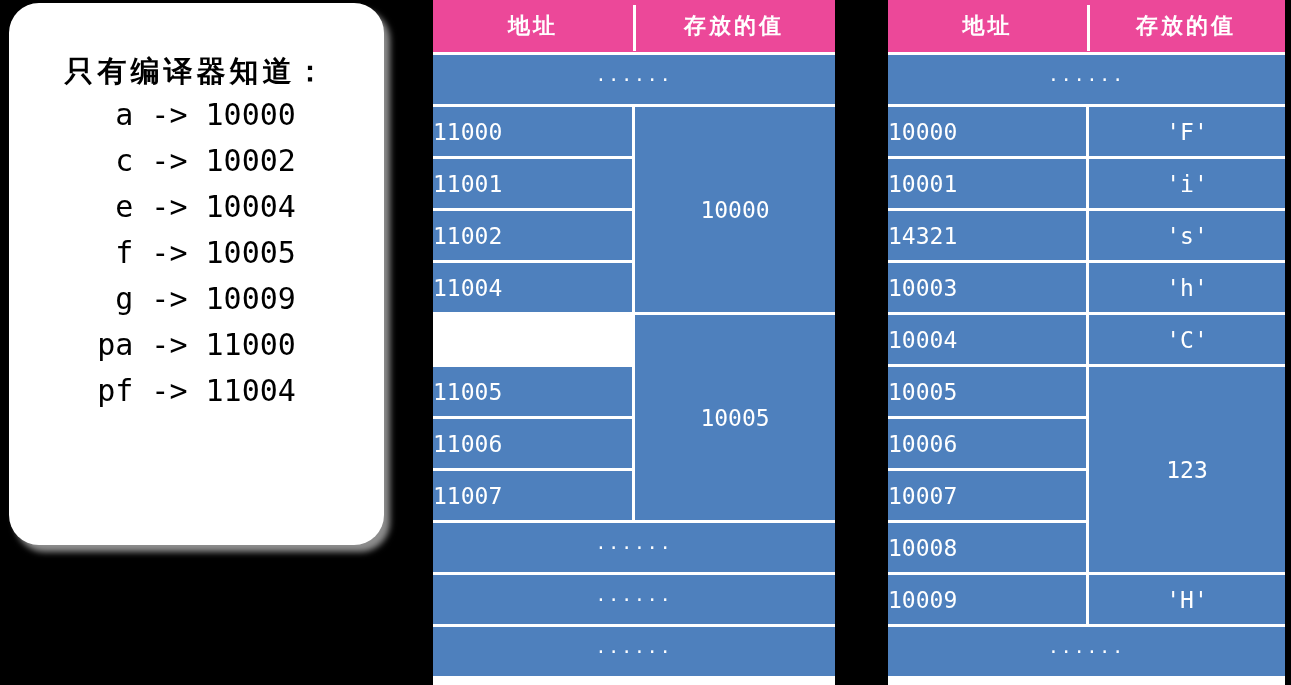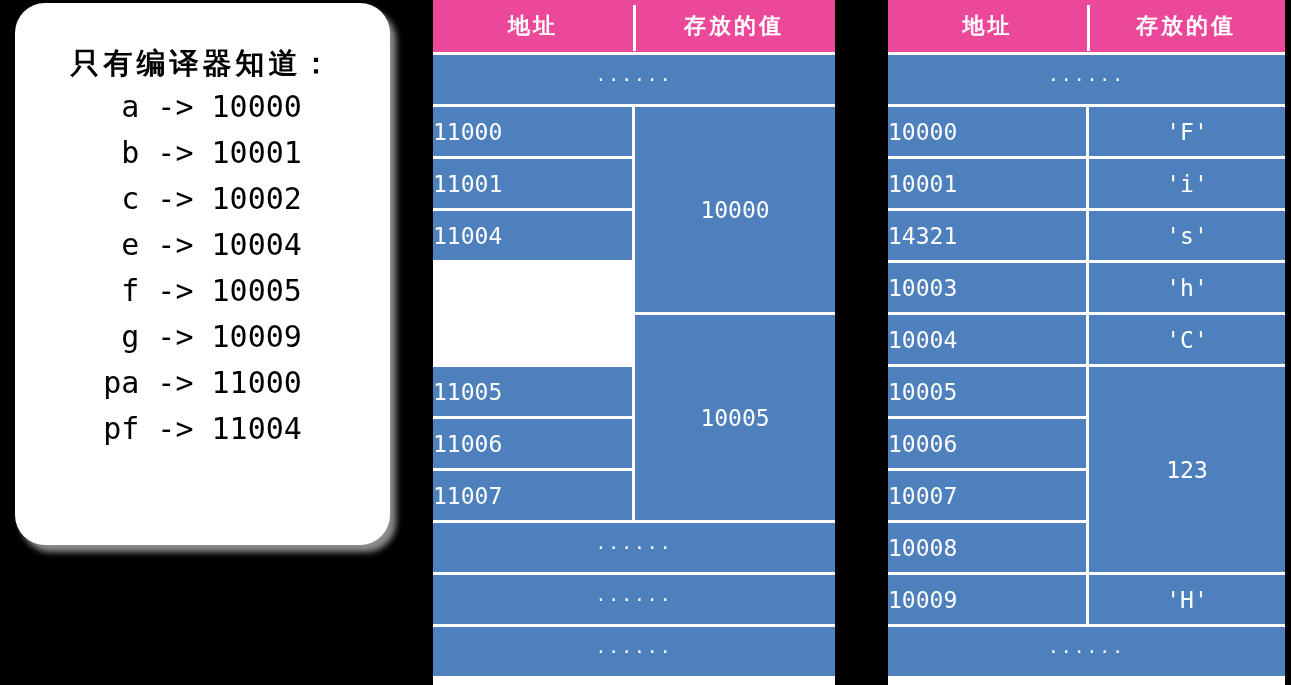--- a/index.html
+++ b/index.html
@@ -3,25 +3,25 @@
 <meta charset="utf-8">
 <style>
   html,body{margin:0;padding:0;background:#000;}
   body{
     width:1291px;height:685px;position:relative;overflow:hidden;
     font-family:"DejaVu Sans",sans-serif;
   }
 
   
   #note-card{
-    position:absolute;left:15px;top:3px;width:375px;height:542px;
+    position:absolute;left:9px;top:3px;width:375px;height:542px;
     background:#ffffff;border-radius:30px;
     box-shadow:6px 7px 6px rgba(150,150,150,0.95);
     box-sizing:border-box;
-    padding:8px;
+    padding:16px;
   }
   #note-title{
     text-align:center;
     font-family:"DejaVu Serif",serif;
     font-weight:700;
     font-size:29px;
     color:#000;
     letter-spacing:4px;
     margin-top:33px;
   }
@@ -119,41 +119,41 @@
   }
   .cell.merged{ justify-content:center; }
 </style>
 </head>
 <body>
 
 <div id="note-card">
   <div id="note-title">只有编译器知道：</div>
   <div id="note-list">
     <span class="note-row"> a -&gt; 10000</span>
-    <span class="note-row"> b -&gt; 10001</span>
     <span class="note-row"> c -&gt; 10002</span>
     <span class="note-row"> e -&gt; 10004</span>
     <span class="note-row"> f -&gt; 10005</span>
     <span class="note-row"> g -&gt; 10009</span>
     <span class="note-row">pa -&gt; 11000</span>
     <span class="note-row">pf -&gt; 11004</span>
   </div>
 </div>
 
 <div class="mem-table" id="table-stack">
   <div class="tbl-header">
     <div class="hcell addr">地址</div>
     <div class="hdivider"></div>
     <div class="hcell val">存放的值</div>
   </div>
   <div class="tbl-grid">
       <div class="cell ellipsis">······</div>
       <div class="cell addr">11000</div>
       <div class="cell val merged" style="grid-area: span 4 / 2;">10000</div>
       <div class="cell addr">11001</div>
+      <div class="cell addr">11002</div>
       <div class="cell addr">11004</div>
       <div class="cell val merged" style="grid-area: span 4 / 2;">10005</div>
       <div class="cell addr">11005</div>
       <div class="cell addr">11006</div>
       <div class="cell addr">11007</div>
       <div class="cell ellipsis">······</div>
       <div class="cell ellipsis">······</div>
       <div class="cell ellipsis">······</div>
     </div>
 </div>

